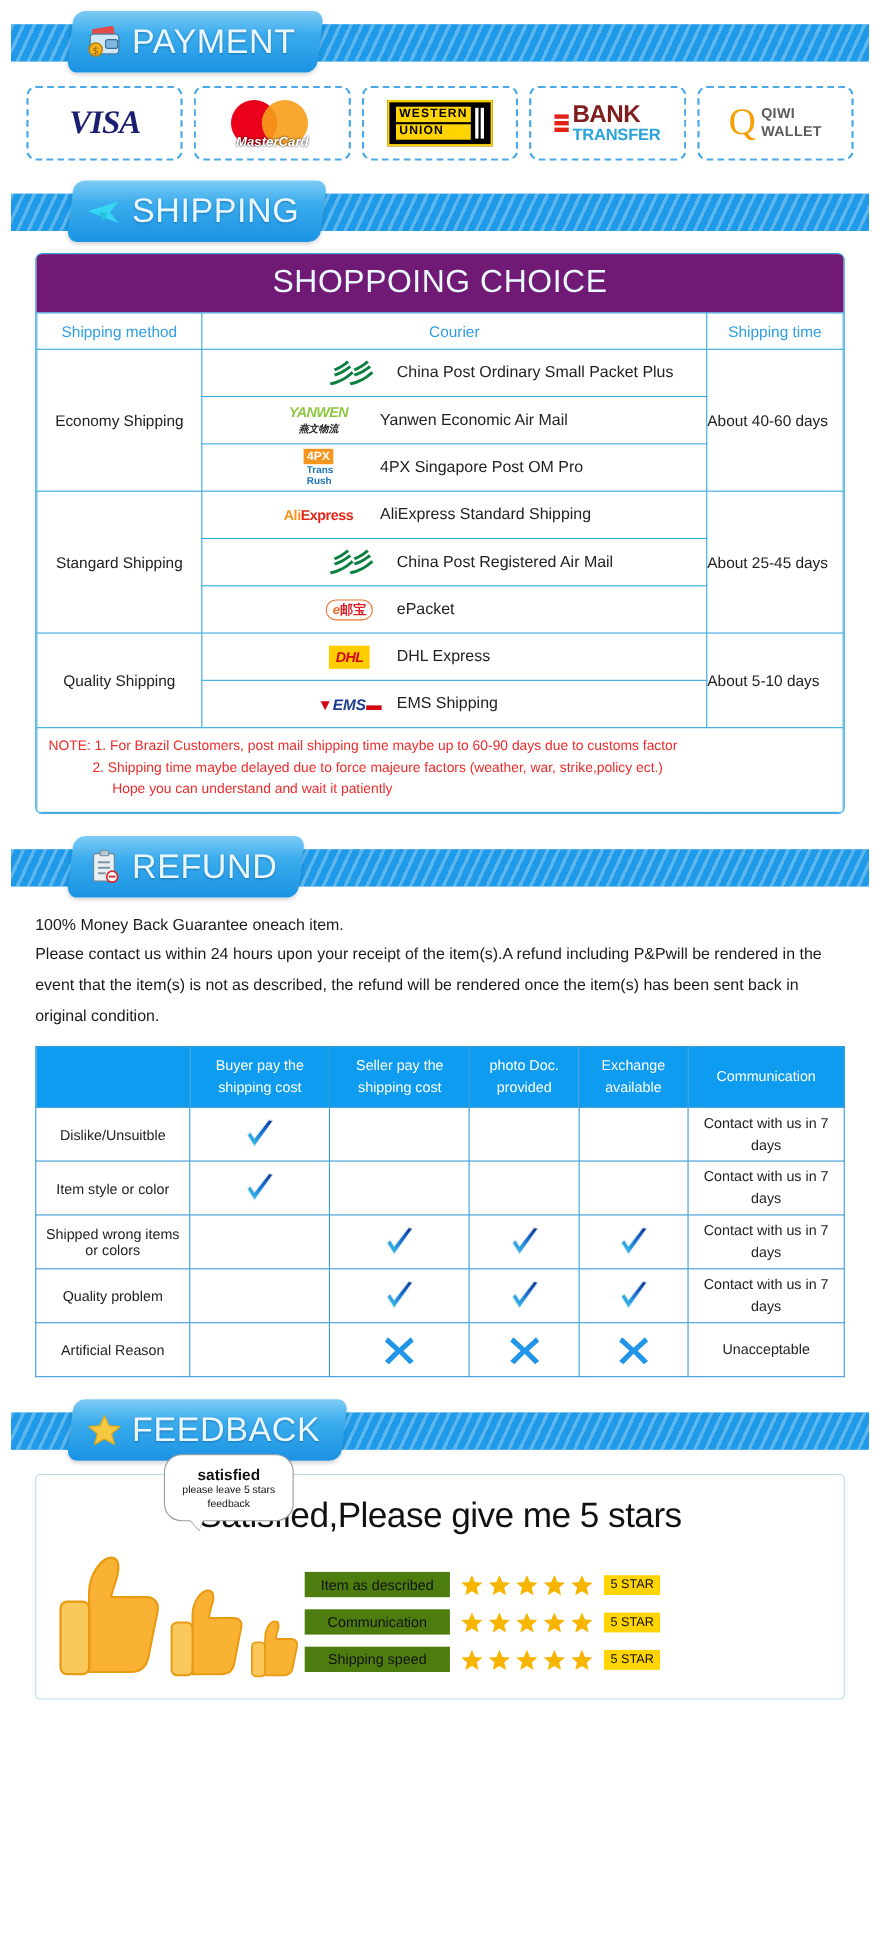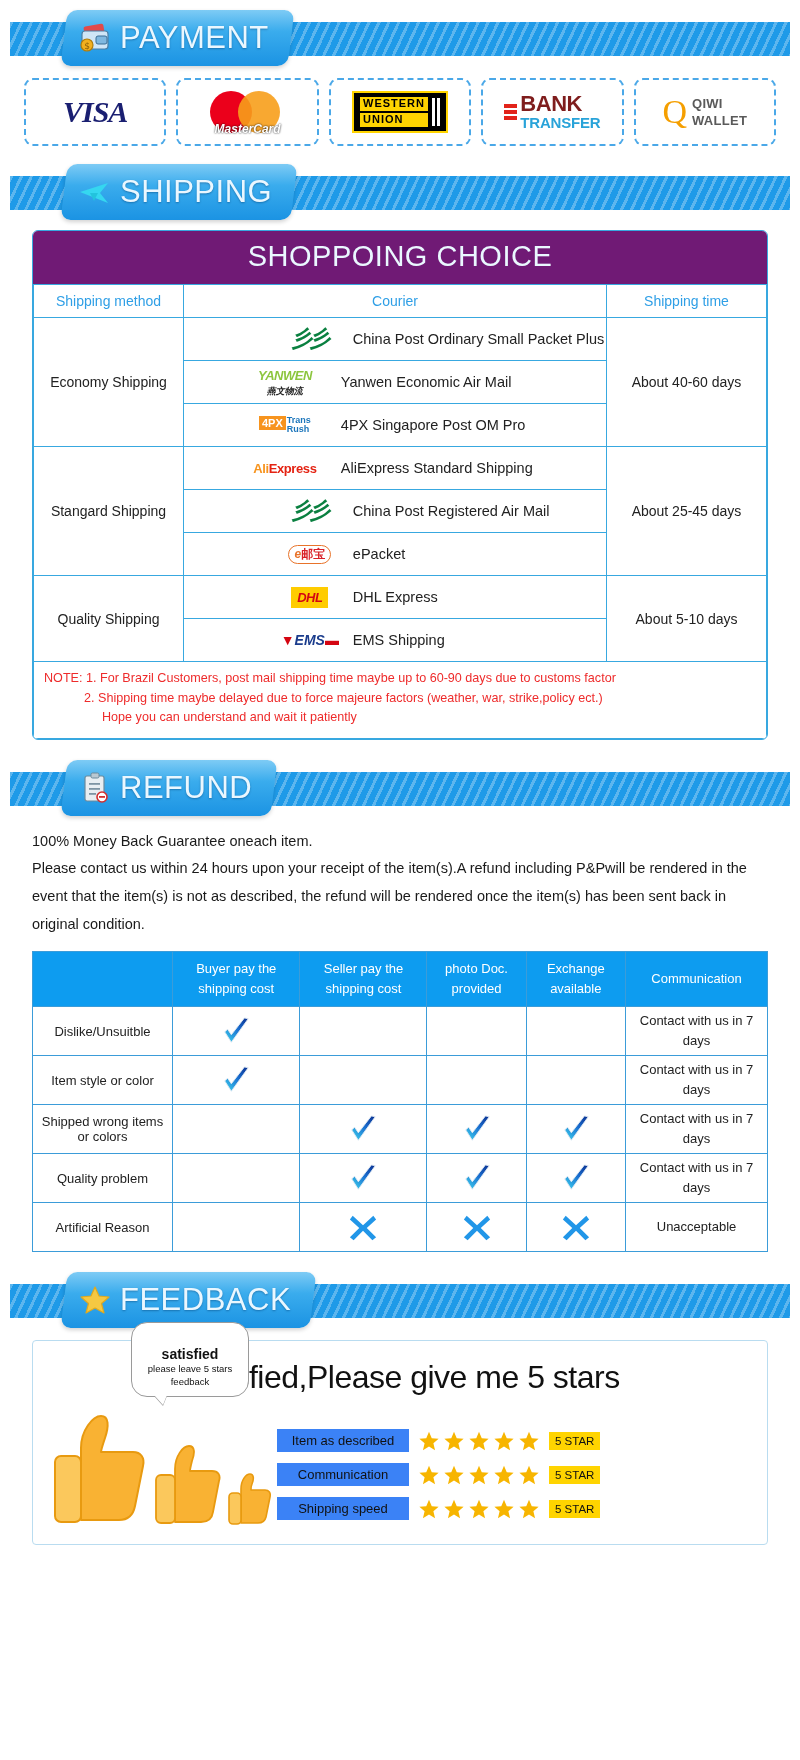--- a/index.html
+++ b/index.html
@@ -143,22 +143,22 @@
     padding: 8px 0;
     font-size: 14px;
   }
   .ship-tbl .method {
     text-align: center;
     width: 150px;
     font-size: 14px;
     padding: 0 4px;
   }
   .ship-tbl .time {
-    text-align: center;
-    width: 160px;
+    text-align: left;
+    width: 124px;
     font-size: 14px;
   }
   .courier-cell {
     padding: 8px 0 8px 0;
     height: 36px;
   }
   .courier-inner {
     display: flex;
     align-items: center;
     gap: 10px;
@@ -179,21 +179,21 @@
     white-space: nowrap;
   }
   .note-line.ind { padding-left: 40px; }
   .note-line.ind2 { padding-left: 58px; }
 
   
   .cp-logo { color: #0a8040; font-size: 22px; font-weight: bold; line-height: 1; letter-spacing: -4px; }
   .yw { line-height: 1; text-align: center; }
   .yw-1 { font-size: 13px; font-weight: bold; font-style: italic; color: #8dc63f; letter-spacing: -.5px; }
   .yw-2 { font-size: 9px; font-weight: bold; font-style: italic; color: #222; }
-  .px4 { display: flex; align-items: flex-start; gap: 1px; }
+  .px4 { display: flex; align-items: flex-end; gap: 1px; flex-direction: column; }
   .px4-a { background: #f7941e; color: #fff; font-size: 11px; font-weight: bold; padding: 1px 3px; }
   .px4-b { color: #1b75bb; font-size: 9px; font-weight: bold; line-height: 1.05; }
   .ali { font-size: 13px; font-weight: bold; letter-spacing: -.4px; }
   .ali .o { color: #f7941e; }
   .ali .r { color: #e42313; }
   .epk {
     border: 1.6px solid #e8732a; border-radius: 11px; padding: 0 5px;
     font-size: 12px; font-weight: bold; color: #e8732a; white-space: nowrap;
   }
   .epk b { color: #d92027; }
@@ -246,45 +246,45 @@
     text-align: center;
     font-size: 32px;
     color: #111;
     padding: 6px 0 12px 0;
     letter-spacing: -.5px;
   }
   .fb-body { display: flex; align-items: flex-end; padding: 0 14px; gap: 6px; }
   .thumbs { display: flex; align-items: flex-end; gap: 6px; position: relative; padding-left: 4px; }
   .bubble {
     position: absolute;
-    left: 84px;
+    left: 102px;
     top: -86px;
     width: 118px;
     border: 1px solid #9a9a9a;
     border-radius: 16px;
     background: #fff;
-    padding: 22px 7px 8px 7px;
+    padding: 8px 7px 8px 7px;
     text-align: center;
     line-height: 1.3;
   }
   .bubble:after {
     content: "";
     position: absolute;
     left: 22px; bottom: -9px;
     border-left: 9px solid transparent;
     border-right: 4px solid transparent;
     border-top: 10px solid #fff;
     filter: drop-shadow(0 1px 0 #9a9a9a);
   }
   .bubble-1 { font-size: 14px; font-weight: bold; color: #111; }
   .bubble-2 { font-size: 9.5px; color: #111; }
   .fb-right { flex: 1; display: flex; flex-direction: column; gap: 11px; padding-bottom: 6px; }
   .fb-row { display: flex; align-items: center; gap: 9px; }
   .fb-tag {
-    background: #3b82f6;
+    background: #4d7c0f;
     color: #111;
     font-size: 13px;
     padding: 4px 8px;
     min-width: 132px;
     text-align: center;
   }
   .stars { display: flex; gap: 3px; }
   .fb-5 {
     background: #ffd400;
     color: #111;

